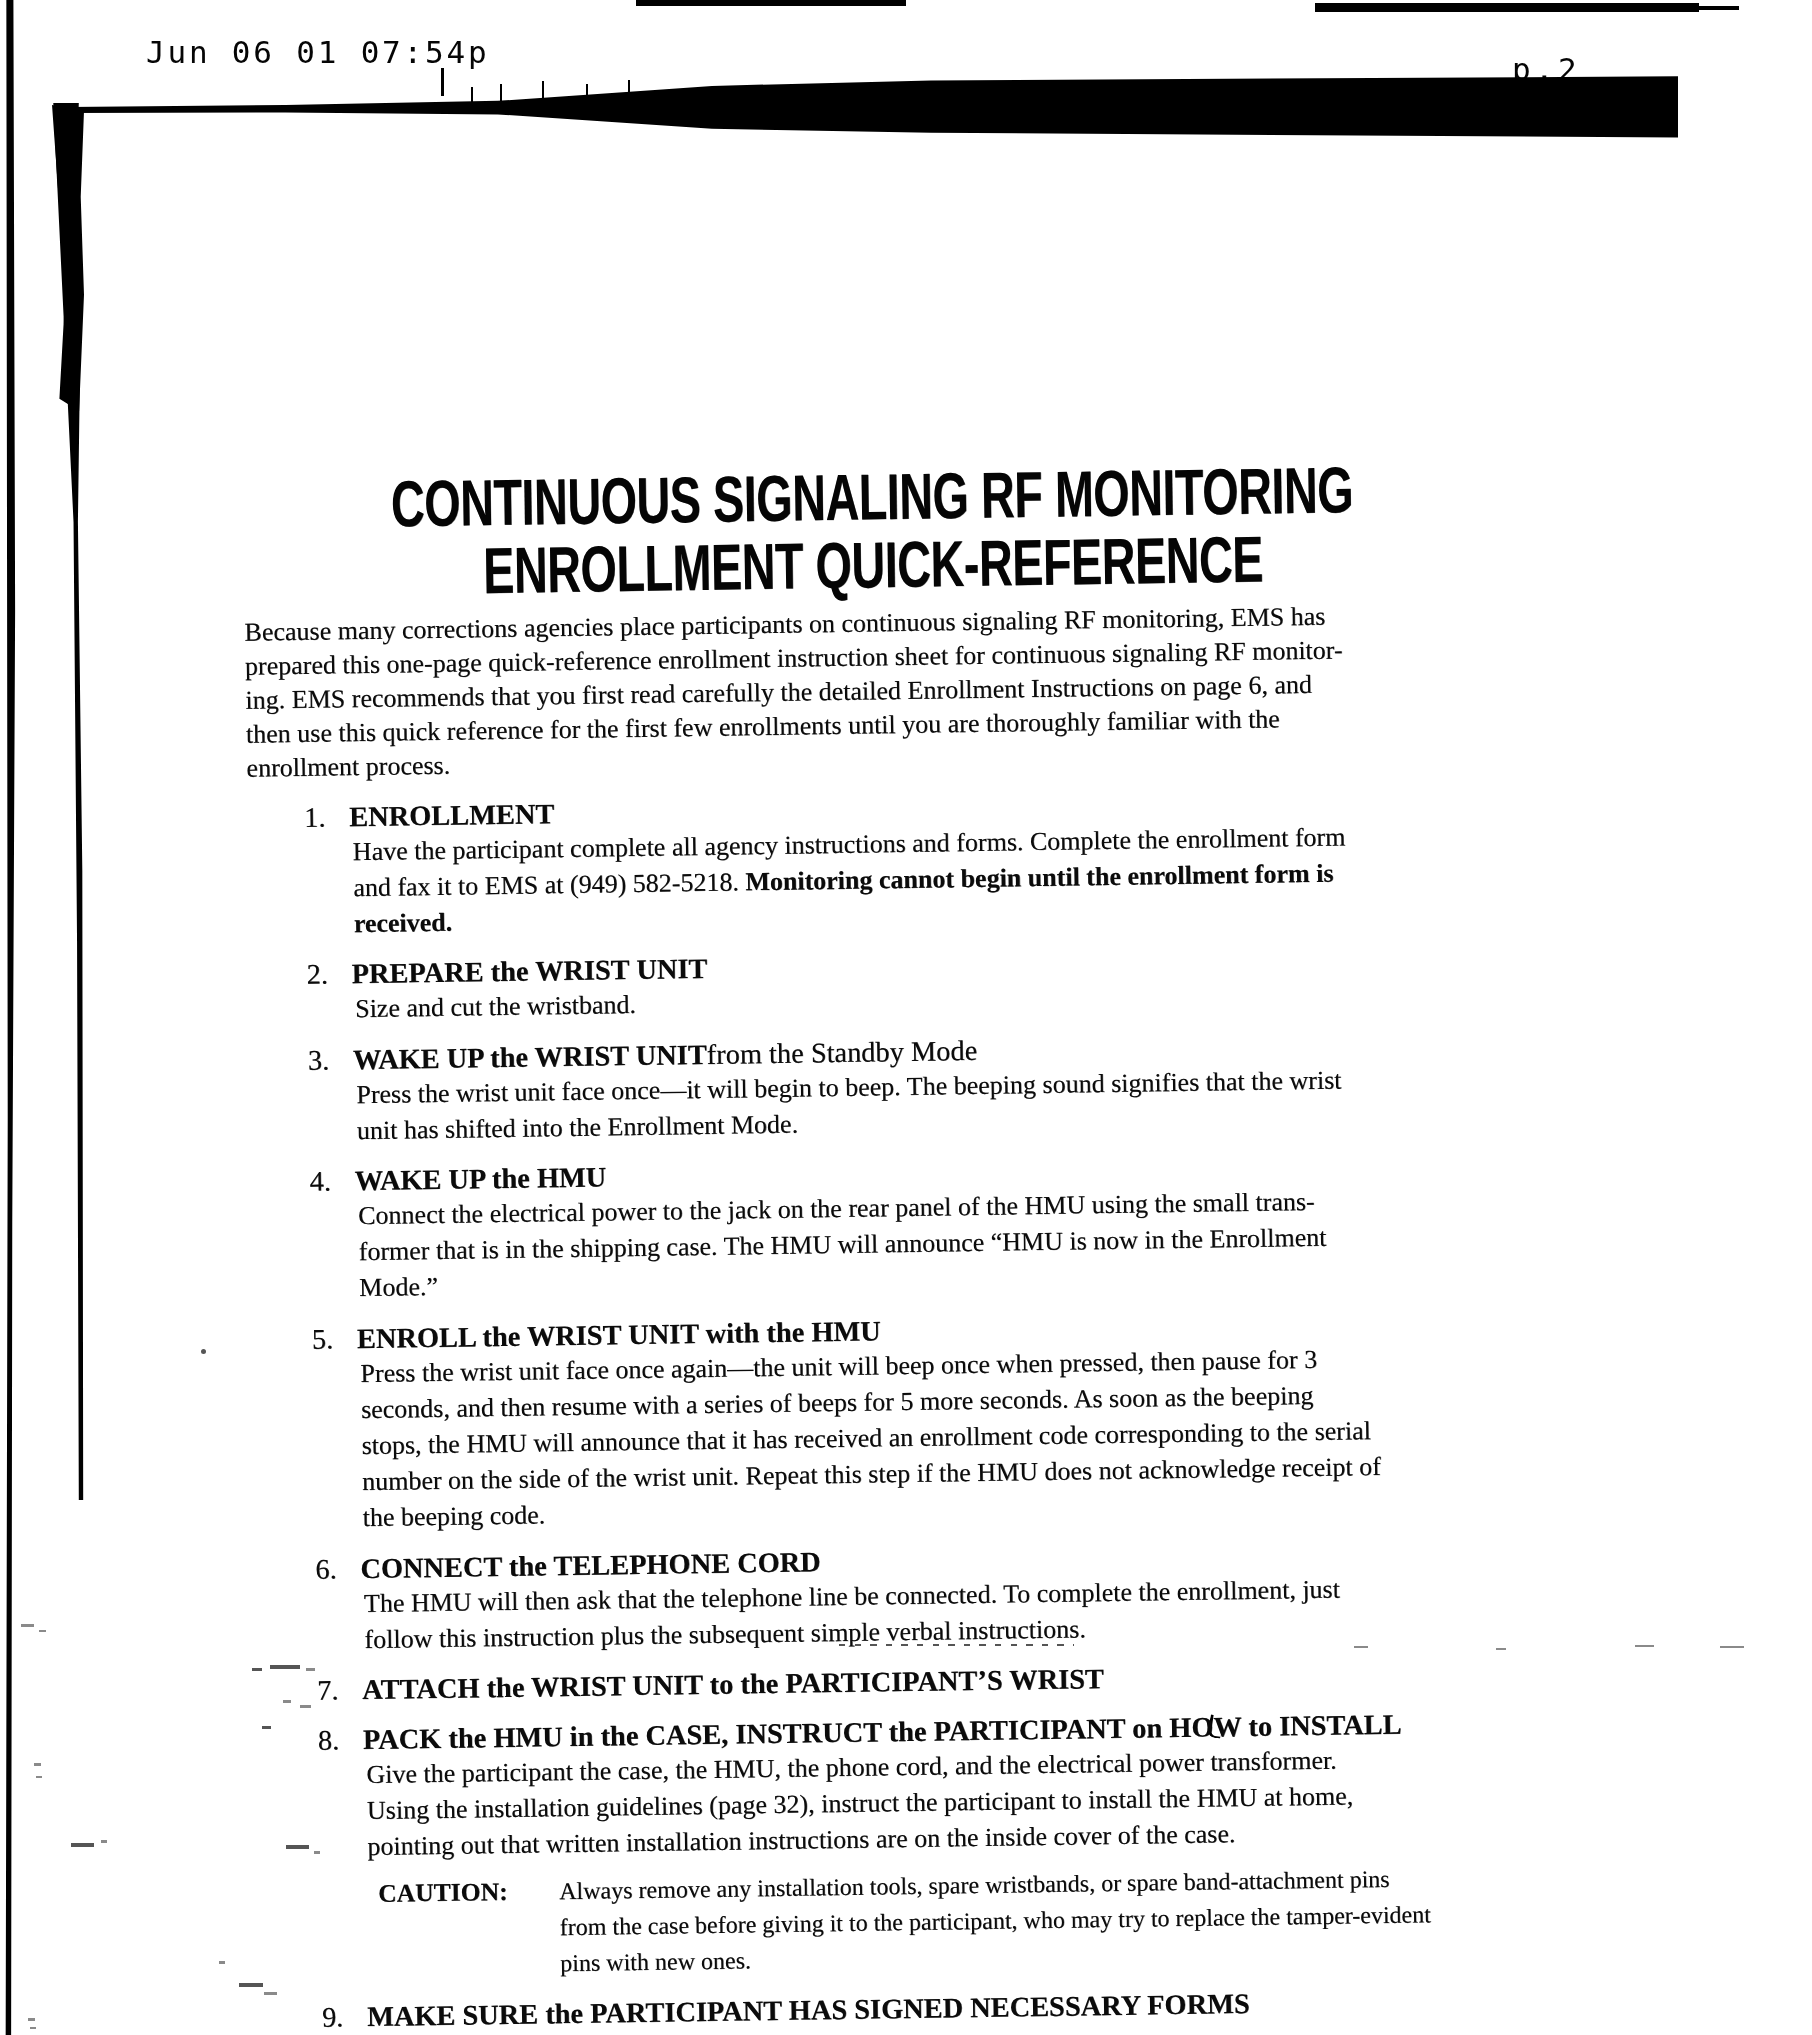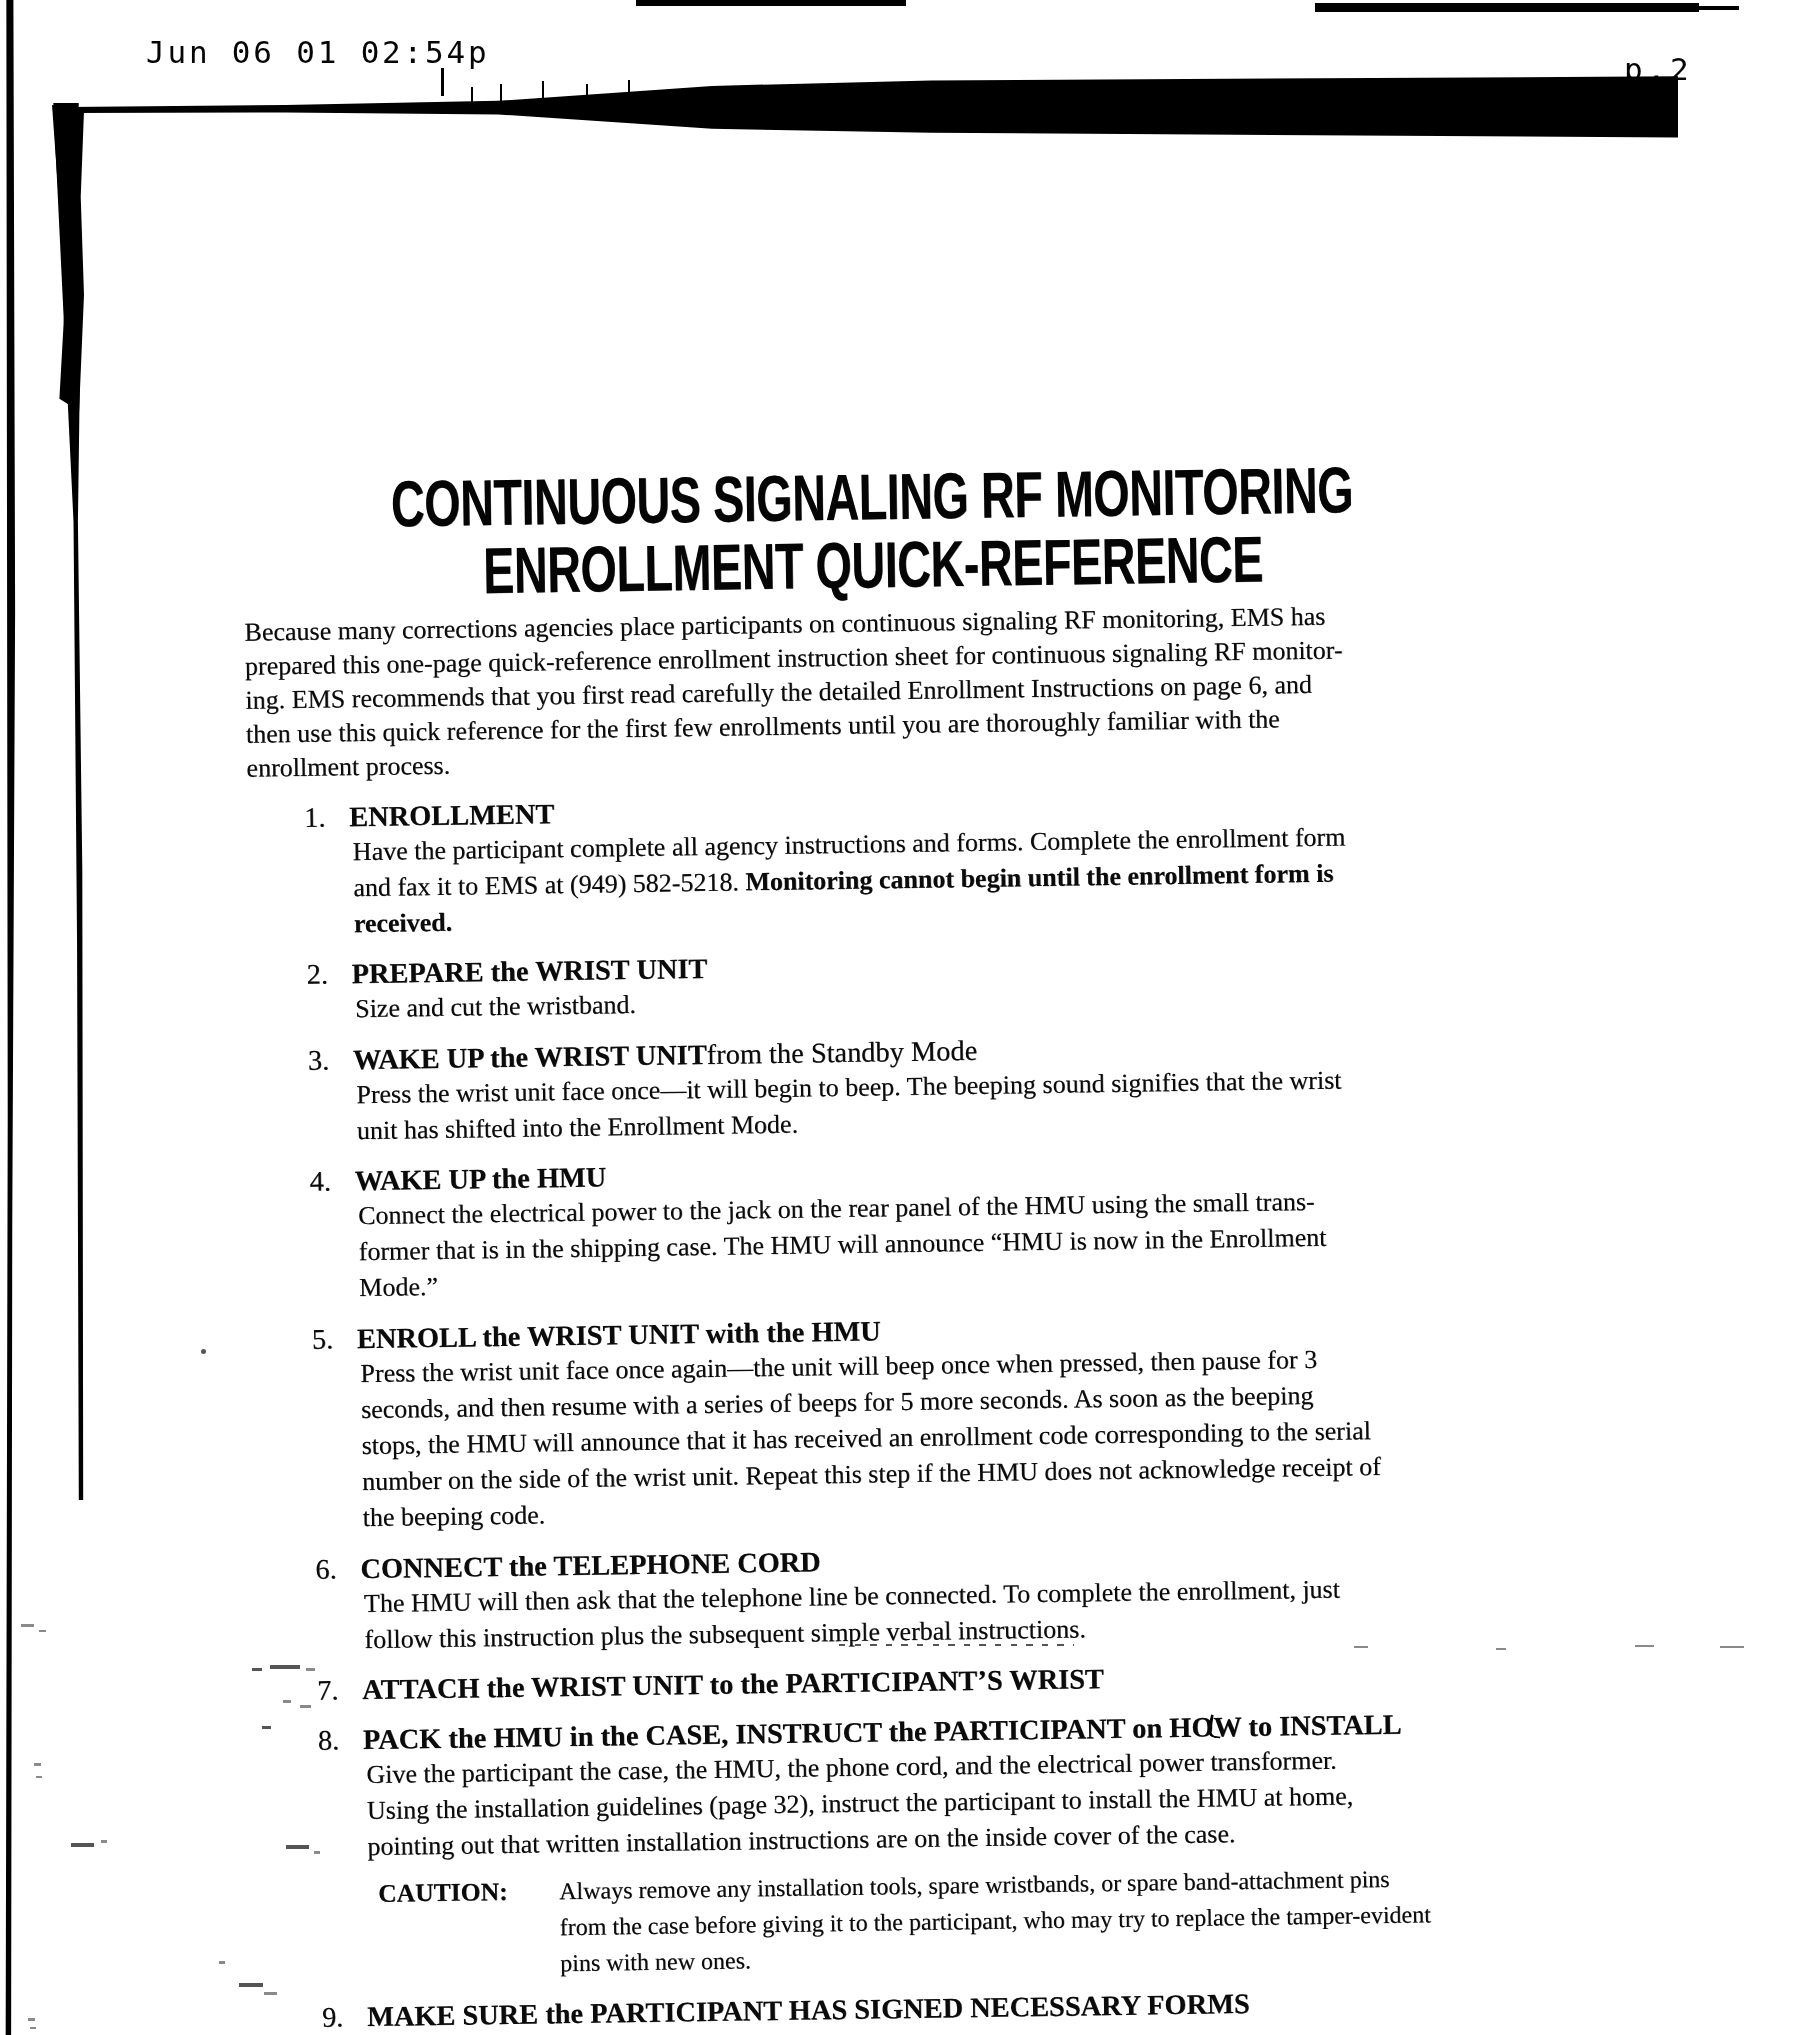--- a/index.html
+++ b/index.html
@@ -8,21 +8,21 @@
     background:#ffffff;color:#0b0b0b;
     font-family:"Liberation Serif",serif;
   }
   
   .fax-stamp{
     position:absolute;
     font-family:"DejaVu Sans Mono",monospace;
     font-size:31px;color:#050505;letter-spacing:2.8px;white-space:nowrap;
   }
   #fax-time{left:146px;top:34px;}
-  #fax-page{left:1624px;top:51px;letter-spacing:4.3px;}
+  #fax-page{left:1512px;top:51px;letter-spacing:4.3px;}
 
   
   .artifact{position:absolute;background:#000;}
   .faint{background:#555;}
   .vfaint{background:#8a8a8a;}
 
   #edge-bar-left{
     left:4.3px;top:0;width:11.4px;height:2035px;
     clip-path:polygon(18% 0,80% 0,95% 30%,70% 60%,60% 100%,12% 100%,30% 55%);
   }
@@ -78,21 +78,21 @@
   .step-body{margin-left:48px;font-size:26px;line-height:36px;}
   .bseg{font-weight:bold;}
 
   .caution{display:flex;margin:11.4px 0 0 58px;line-height:36px;}
   .caution-label{flex:0 0 181px;font-weight:bold;font-size:25.6px;}
   .caution-text{font-size:24px;}
 </style>
 </head>
 <body>
 
-<div id="fax-time" class="fax-stamp">Jun 06 01 02:54p</div>
+<div id="fax-time" class="fax-stamp">Jun 06 01 07:54p</div>
 <div id="fax-page" class="fax-stamp">p.2</div>
 
 <div id="top-streak-1" class="hair"></div>
 <div id="top-streak-2" class="hair"></div>
 <div id="top-streak-3" class="hair"></div>
 <div id="smudge-band" class="artifact"></div>
 <div id="edge-bar-left" class="artifact"></div>
 <div id="taper-bar" class="artifact"></div>
 <div id="taper-bar-top" class="artifact"></div>
 <div id="squiggle"></div>

